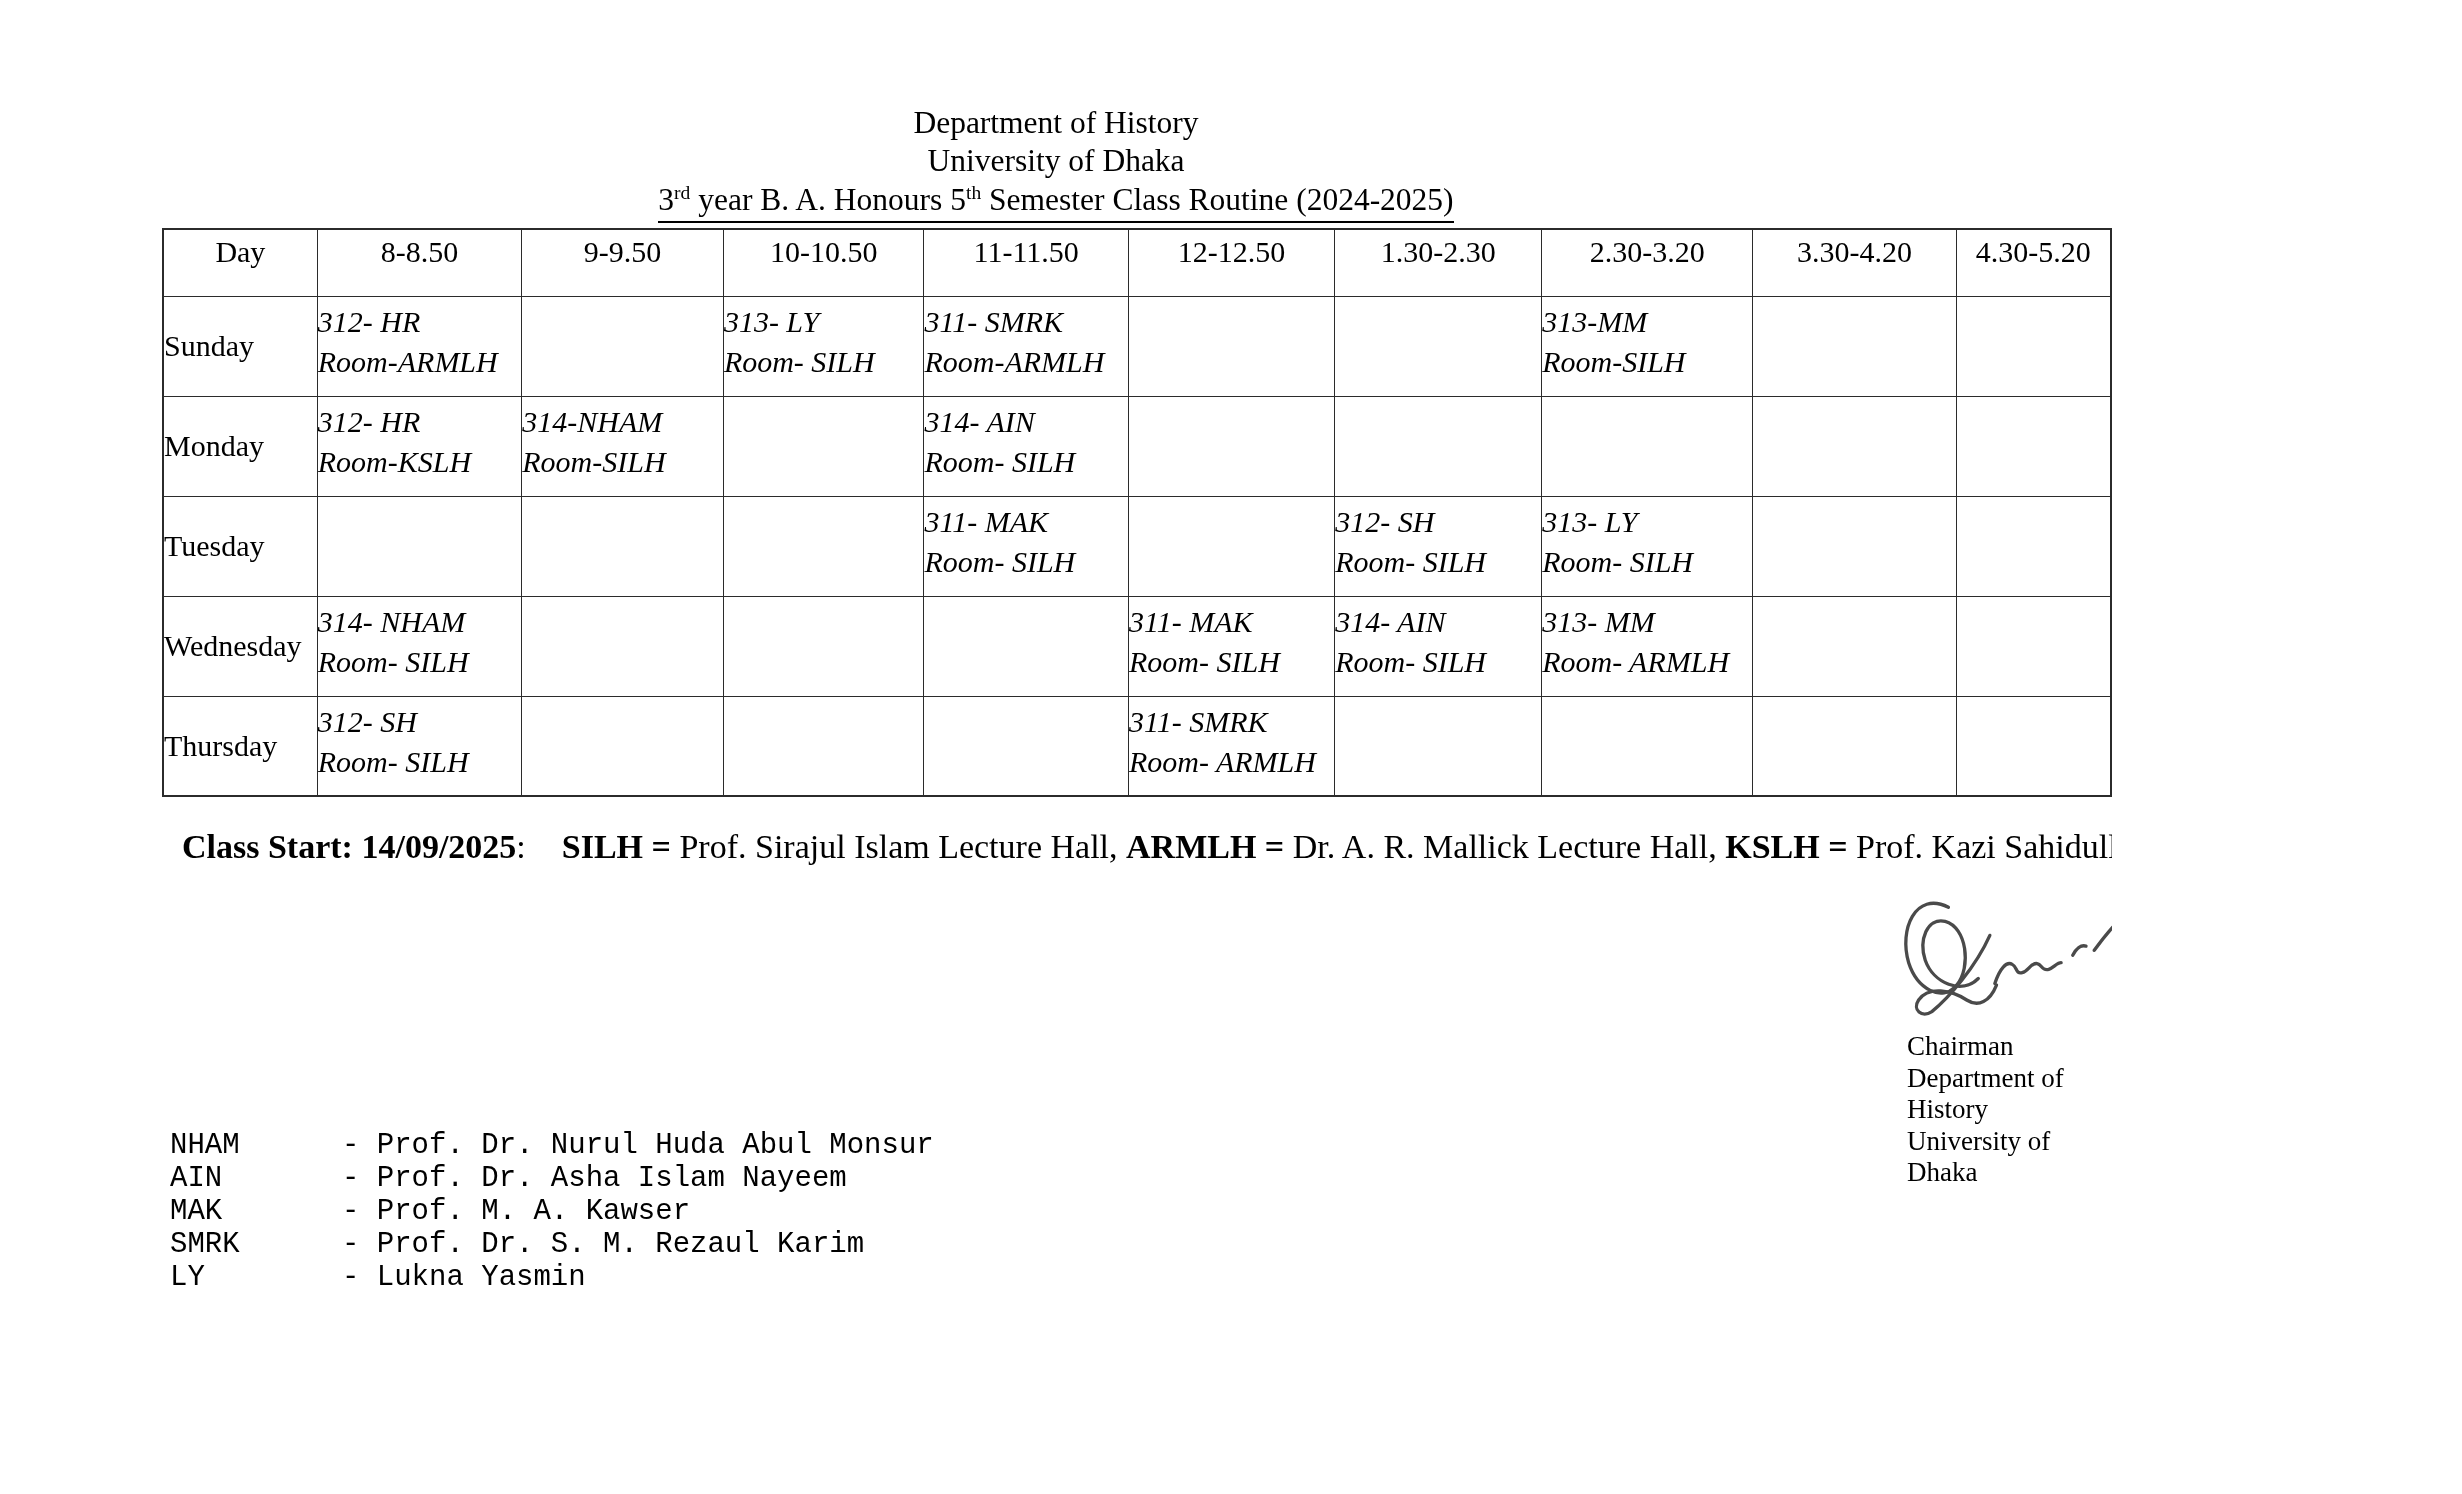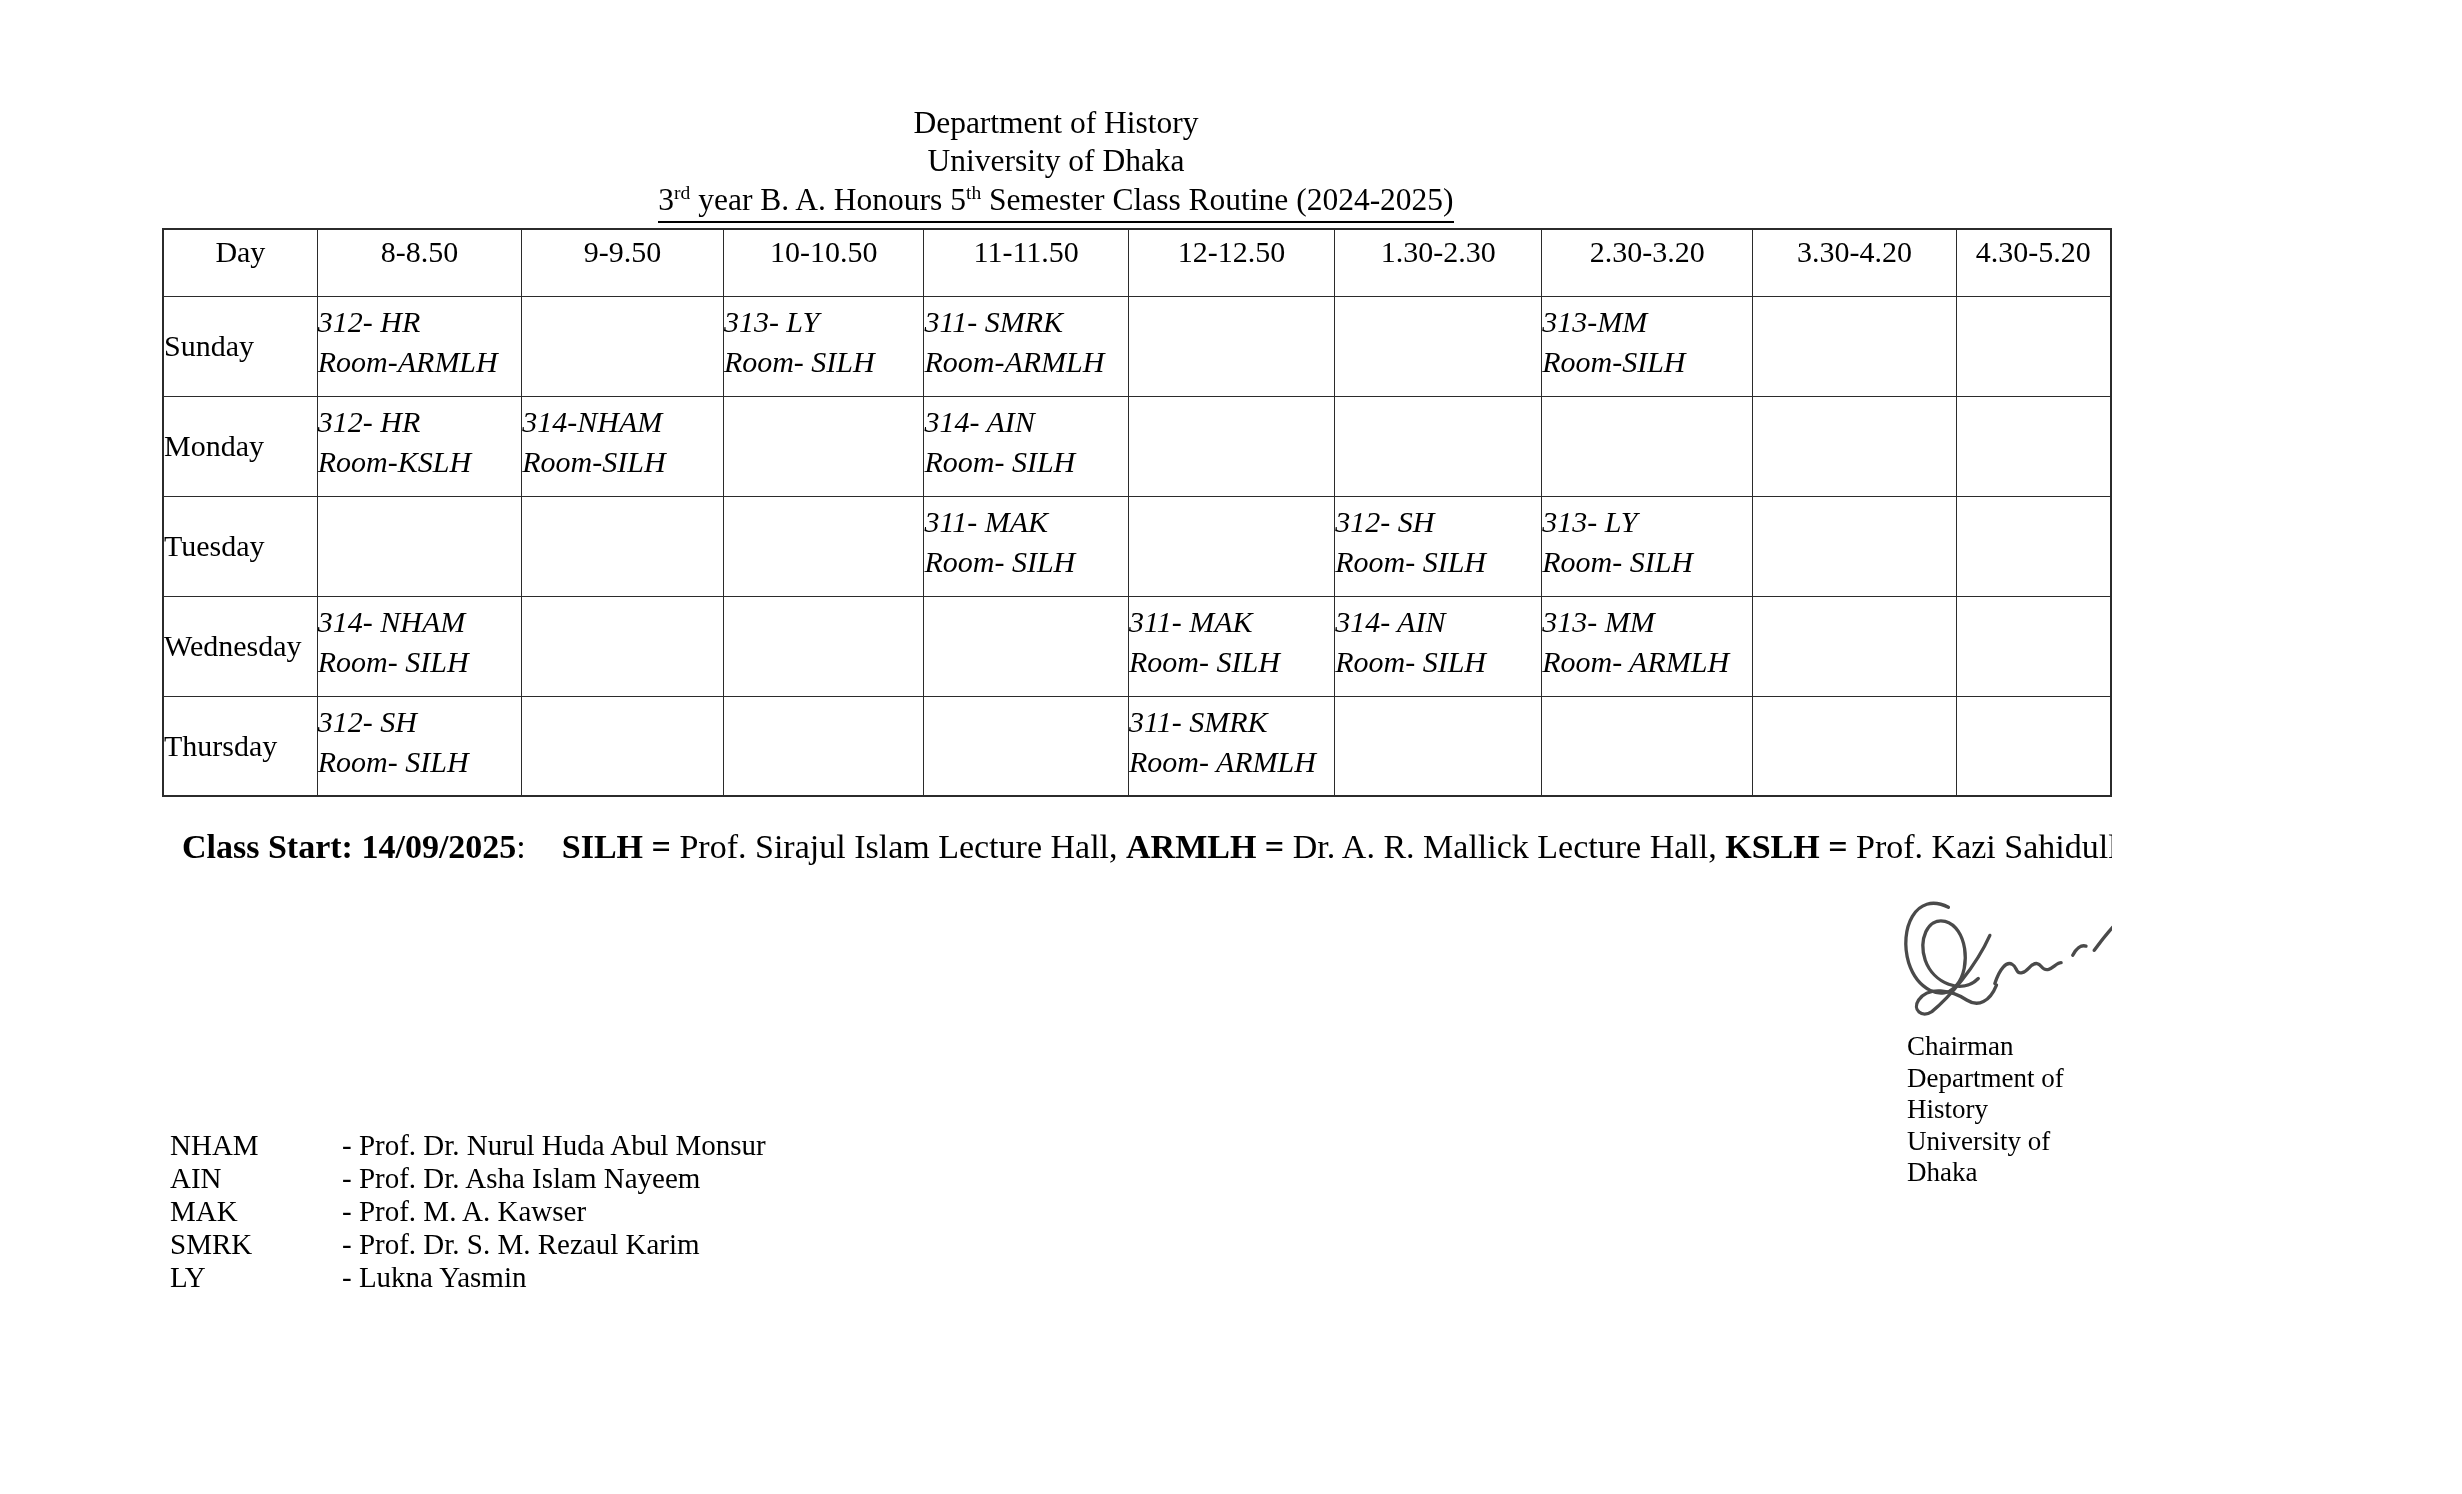--- a/index.html
+++ b/index.html
@@ -90,20 +90,21 @@
     font-size: 27px;
     line-height: 31.5px;
   }
 
   
   .legend {
     position: absolute;
     left: 170px; top: 1129px;
     font-size: 29px;
     line-height: 33px;
+    font-family: Liberation Mono, monospace;
   }
   .legend .abbr { display: inline-block; width: 172px; }
 
   .page-number {
     position: absolute;
     left: 2363px; top: 1378px;
     font-size: 23px;
   }
 </style>
 </head>

